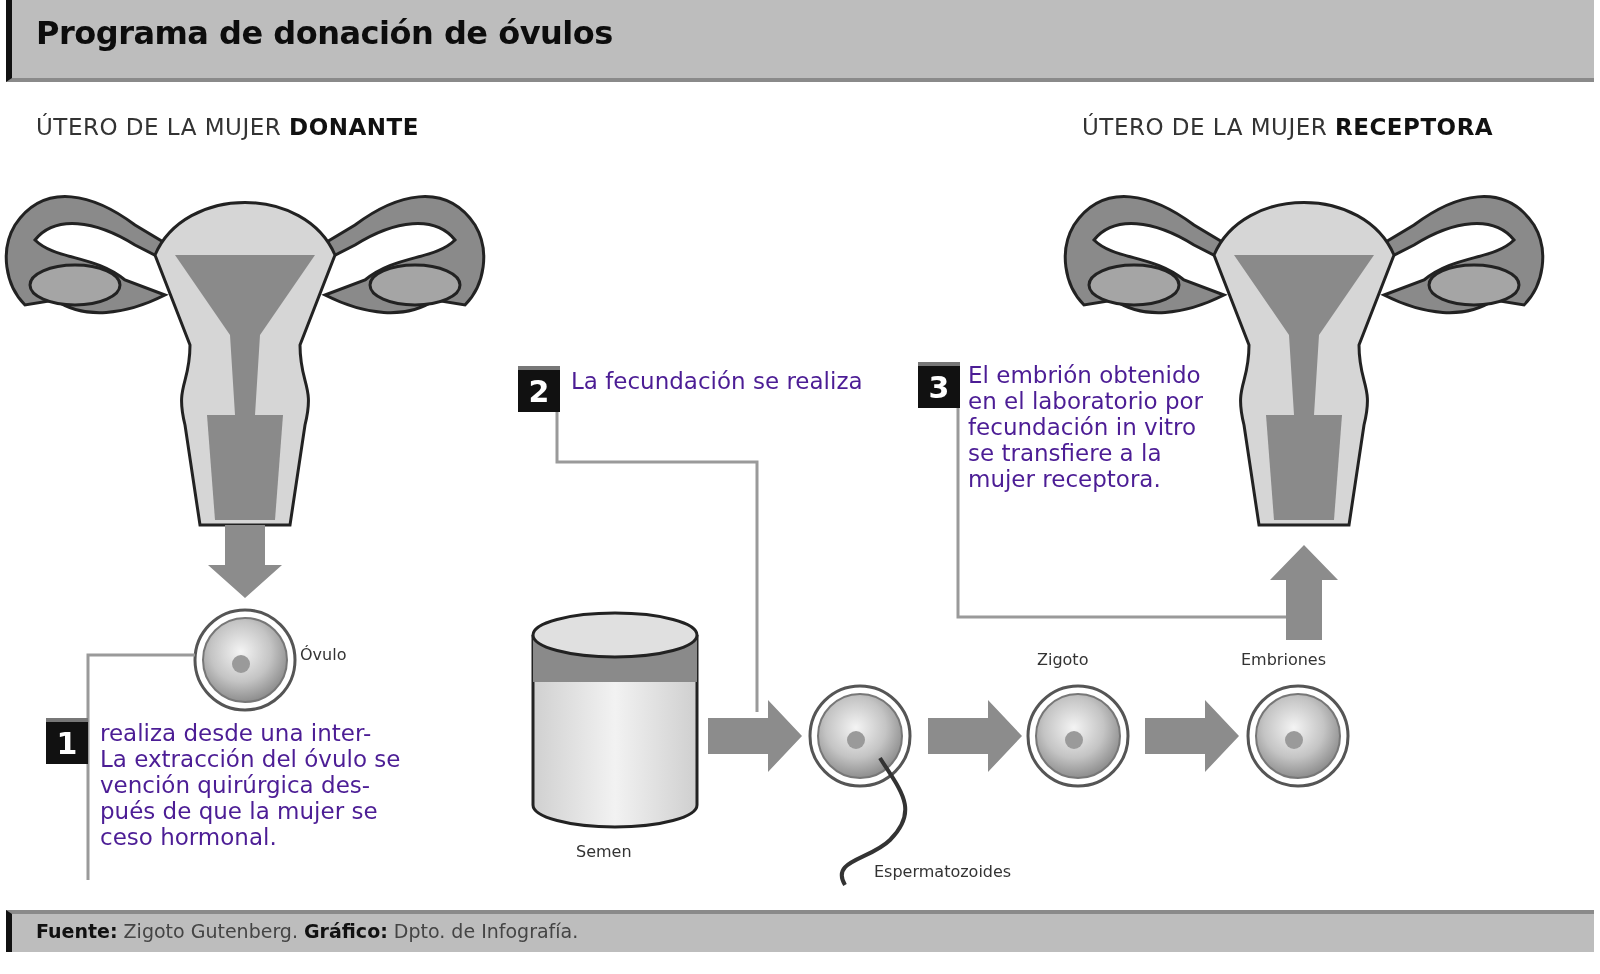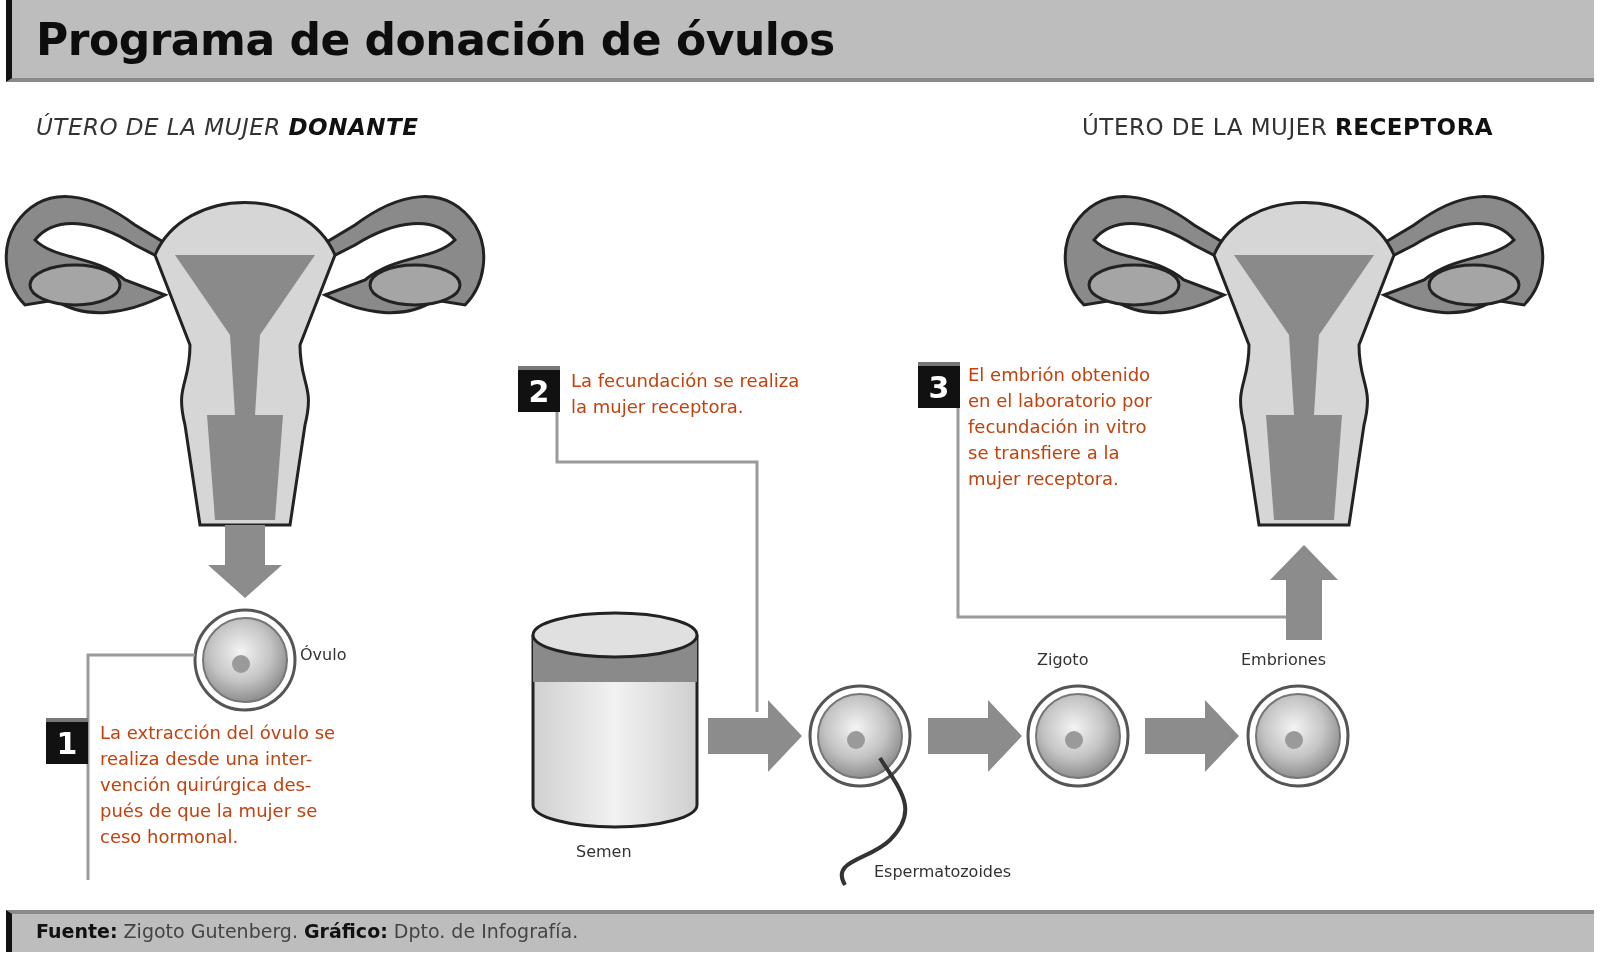--- a/index.html
+++ b/index.html
@@ -1,36 +1,36 @@
 <!DOCTYPE html>
 <html><head>
 <meta charset="utf-8">
 <style>
   html,body{margin:0;padding:0;background:#fff;}
   body{width:1600px;height:974px;position:relative;overflow:hidden;font-family:"DejaVu Sans","Liberation Sans",sans-serif;color:#2a2a2a;}
   .abs{position:absolute;}
   .title-bar{left:6px;top:0;width:1588px;height:82px;background:#bdbdbd;border-left:6px solid #111;border-bottom:4px solid #8a8a8a;box-sizing:border-box;}
-  .title-text{left:36px;top:14px;font-size:44px;font-weight:bold;color:#0d0d0d;letter-spacing:-0.5px;}
+  .title-text{left:36px;top:14px;font-size:32px;font-weight:bold;color:#0d0d0d;letter-spacing:-0.5px;}
   .section-label{font-size:23px;color:#333;letter-spacing:0.5px;}
   .section-label b{color:#111;}
   .step-badge{width:42px;height:42px;background:#111;color:#fff;font-weight:bold;font-size:30px;display:flex;align-items:center;justify-content:center;border-top:4px solid #777;}
-  .step-text{font-size:18px;line-height:26px;color:#c2410c;}
+  .step-text{font-size:23px;line-height:26px;color:#4c1d95;}
   .item-label{font-size:16px;color:#333;}
   .footer-bar{left:6px;top:910px;width:1588px;height:42px;background:#bdbdbd;border-left:6px solid #111;border-top:4px solid #8a8a8a;box-sizing:border-box;}
   .footer-text{left:36px;top:920px;font-size:19px;color:#444;}
   .footer-text b{color:#111;}
   svg{position:absolute;left:0;top:0;}
 </style>
 </head>
 <body>
 
 <div class="abs title-bar"></div>
 <div class="abs title-text">Programa de donación de óvulos</div>
 
-<div class="abs section-label" style="left:36px;top:114px;font-style:italic;"><span>ÚTERO DE LA MUJER </span><b>DONANTE</b></div>
+<div class="abs section-label" style="left:36px;top:114px;"><span>ÚTERO DE LA MUJER </span><b>DONANTE</b></div>
 <div class="abs section-label" style="left:1082px;top:114px;"><span>ÚTERO DE LA MUJER </span><b>RECEPTORA</b></div>
 
 <svg width="1600" height="974" viewBox="0 0 1600 974">
   <defs>
     <radialGradient id="cellg" cx="45%" cy="40%" r="60%">
       <stop offset="0" stop-color="#f4f4f4"></stop>
       <stop offset="0.6" stop-color="#c4c4c4"></stop>
       <stop offset="1" stop-color="#8e8e8e"></stop>
     </radialGradient>
     <linearGradient id="jarg" x1="0" x2="1">
@@ -87,31 +87,30 @@
 
   <polygon points="1286,640 1322,640 1322,580 1338,580 1304,545 1270,580 1286,580" fill="#8c8c8c"></polygon>
 
   <polyline points="958,398 958,617 1286,617" fill="none" stroke="#9a9a9a" stroke-width="3"></polyline>
 
   <use href="#uterus" x="1304" y="185"></use>
 </svg>
 
 <div class="abs step-badge" style="left:46px;top:718px;">1</div>
 <div class="abs step-text" style="left:100px;top:720px;">
-  <div>La extracción del óvulo se</div>
-    <div>realiza desde una inter-</div>
+  <div>realiza desde una inter-</div>
+    <div>La extracción del óvulo se</div>
     <div>vención quirúrgica des-</div>
     <div>pués de que la mujer se</div>
     <div>ceso hormonal.</div>
 </div>
 
 <div class="abs step-badge" style="left:518px;top:366px;">2</div>
 <div class="abs step-text" style="left:571px;top:368px;">
   <div>La fecundación se realiza</div>
-    <div>la mujer receptora.</div>
 </div>
 
 <div class="abs step-badge" style="left:918px;top:362px;">3</div>
 <div class="abs step-text" style="left:968px;top:362px;">
   <div>El embrión obtenido</div>
     <div>en el laboratorio por</div>
     <div>fecundación in vitro</div>
     <div>se transfiere a la</div>
     <div>mujer receptora.</div>
 </div>

